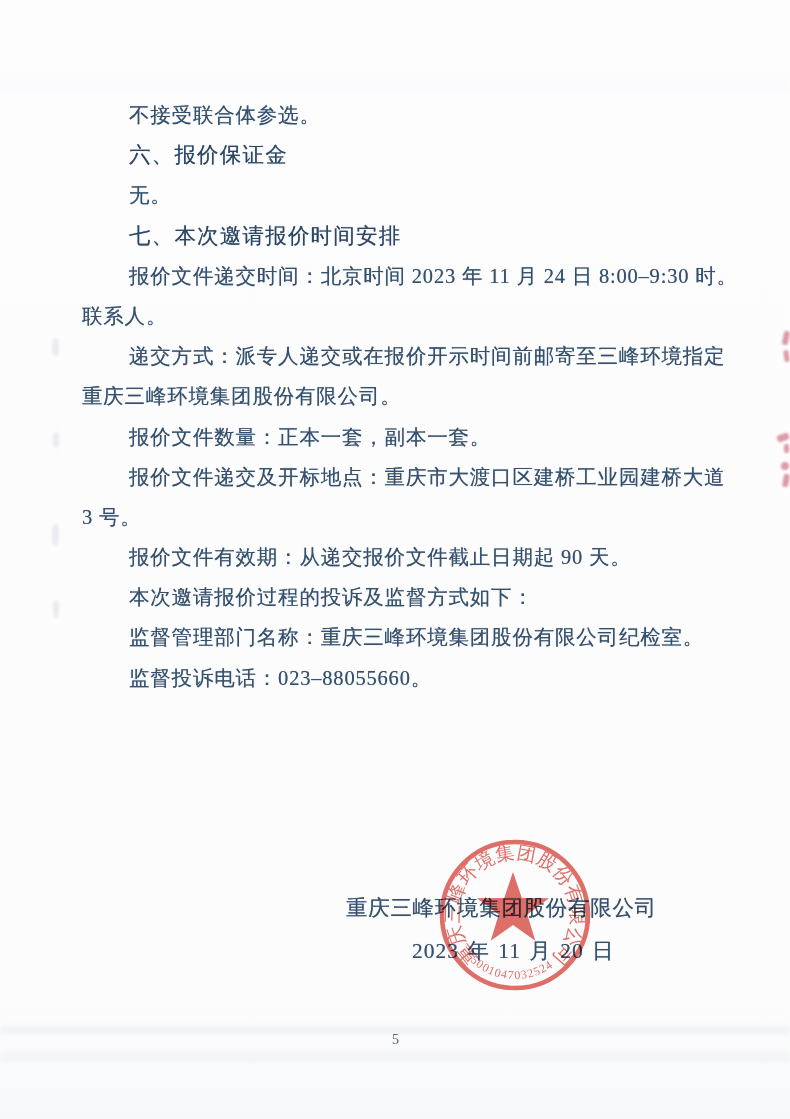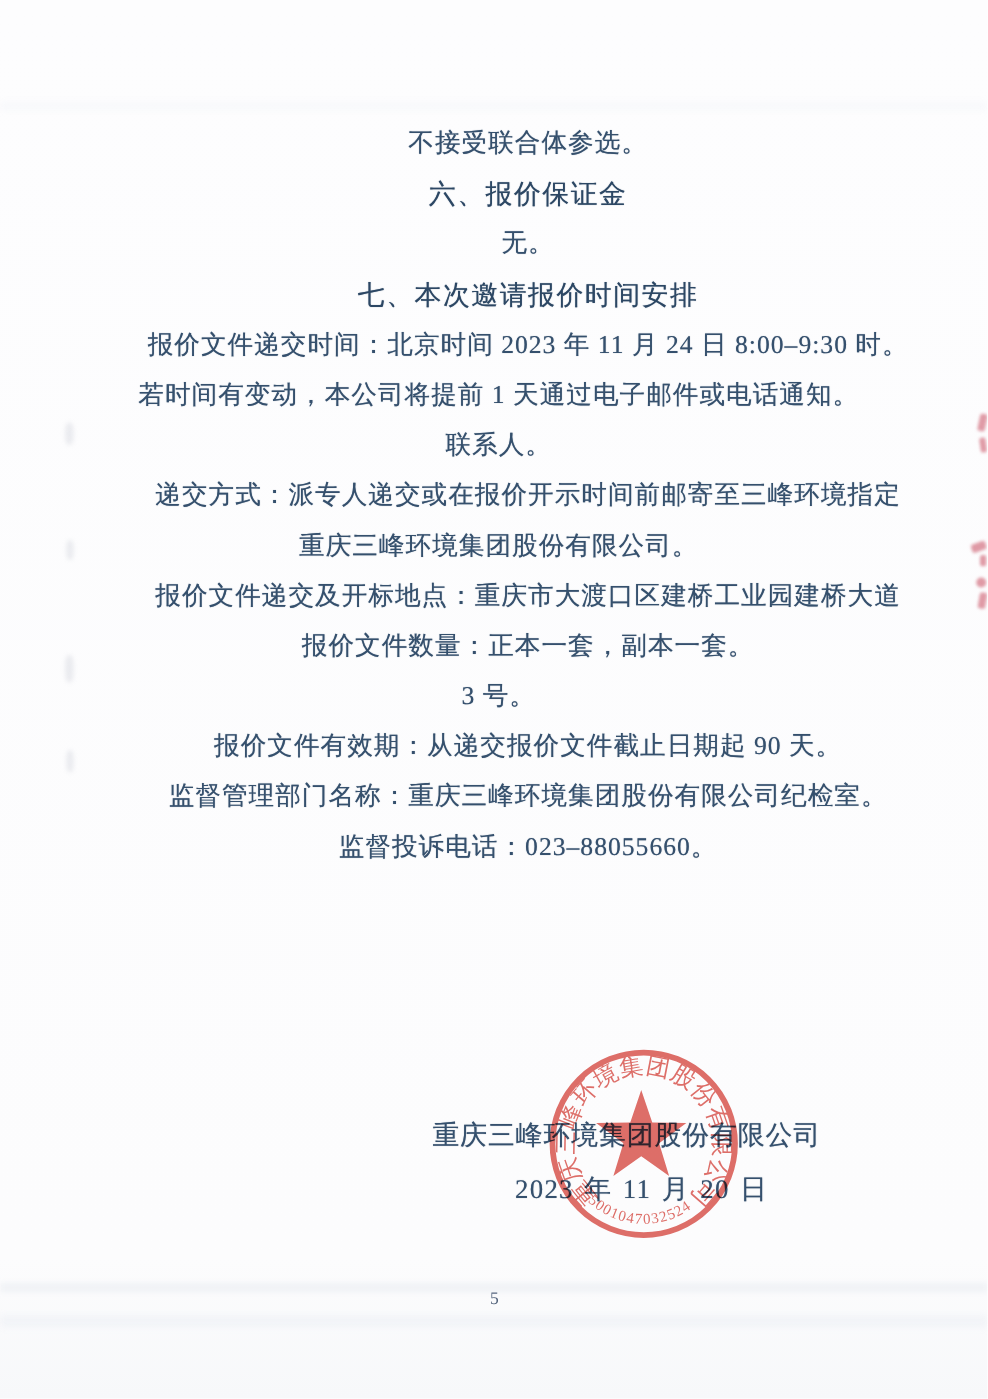--- a/index.html
+++ b/index.html
@@ -14,28 +14,27 @@
     font-family: "Liberation Serif", serif;
   }
   
   .scan-band { position:absolute; left:0; width:100%; pointer-events:none; }
   .band-a { top:1026px; height:8px; background:rgba(205,214,226,0.20); filter:blur(2px); }
   .band-b { top:1052px; height:10px; background:rgba(208,216,228,0.16); filter:blur(3px); }
   .band-c { top:82px; height:6px; background:rgba(214,221,232,0.14); filter:blur(3px); }
 
   .doc-body {
     position: absolute;
-    left: 69px;
+    left: 82px;
     top: 95px;
     width: 660px;
     color: #35506d;
     font-size: 20.5px;
     letter-spacing: 0.8px;
     text-shadow: 0 0 0.7px rgba(53,80,109,0.65);
-    text-align: center;
   }
   .line { height: 40.2px; line-height: 40.2px; white-space: nowrap; }
   .indent { padding-left: 47px; }
   .heading {
     font-family: "Liberation Sans", sans-serif;
     font-weight: 400;
     font-size: 21.5px;
     color: #2c4764;
     letter-spacing: 1.2px;
     text-shadow: 0 0 0.7px rgba(44,71,100,0.7);
@@ -105,28 +104,28 @@
 <div class="page">
 
   <div class="scan-band band-c"></div>
 
   <div class="doc-body">
     <div class="line indent">不接受联合体参选。</div>
     <div class="line indent heading">六、报价保证金</div>
     <div class="line indent">无。</div>
     <div class="line indent heading">七、本次邀请报价时间安排</div>
     <div class="line indent">报价文件递交时间：北京时间 2023 年 11 月 24 日 8:00–9:30 时。</div>
-    <div class="line">若时间有变动，本公司将提前 1 天通过电子邮件或电话通知。</div>
     <div class="line">联系人。</div>
     <div class="line indent">递交方式：派专人递交或在报价开示时间前邮寄至三峰环境指定</div>
     <div class="line">重庆三峰环境集团股份有限公司。</div>
+    <div class="line indent">报价文件数量：正本一套，副本一套。</div>
     <div class="line indent">报价文件递交及开标地点：重庆市大渡口区建桥工业园建桥大道</div>
-    <div class="line indent">报价文件数量：正本一套，副本一套。</div>
     <div class="line">3 号。</div>
     <div class="line indent">报价文件有效期：从递交报价文件截止日期起 90 天。</div>
+    <div class="line indent">本次邀请报价过程的投诉及监督方式如下：</div>
     <div class="line indent">监督管理部门名称：重庆三峰环境集团股份有限公司纪检室。</div>
     <div class="line indent">监督投诉电话：023–88055660。</div>
   </div>
 
   <div class="sig-company">重庆三峰环境集团股份有限公司</div>
   <div class="sig-date">2023 年 11 月 20 日</div>
 
   <svg class="stamp-svg" viewBox="426 826 178 178" xmlns="http://www.w3.org/2000/svg">
     <defs>
       <path id="seal-arc-top" d="M 479 958 A 56 56 0 1 1 551 958" fill="none"></path>

